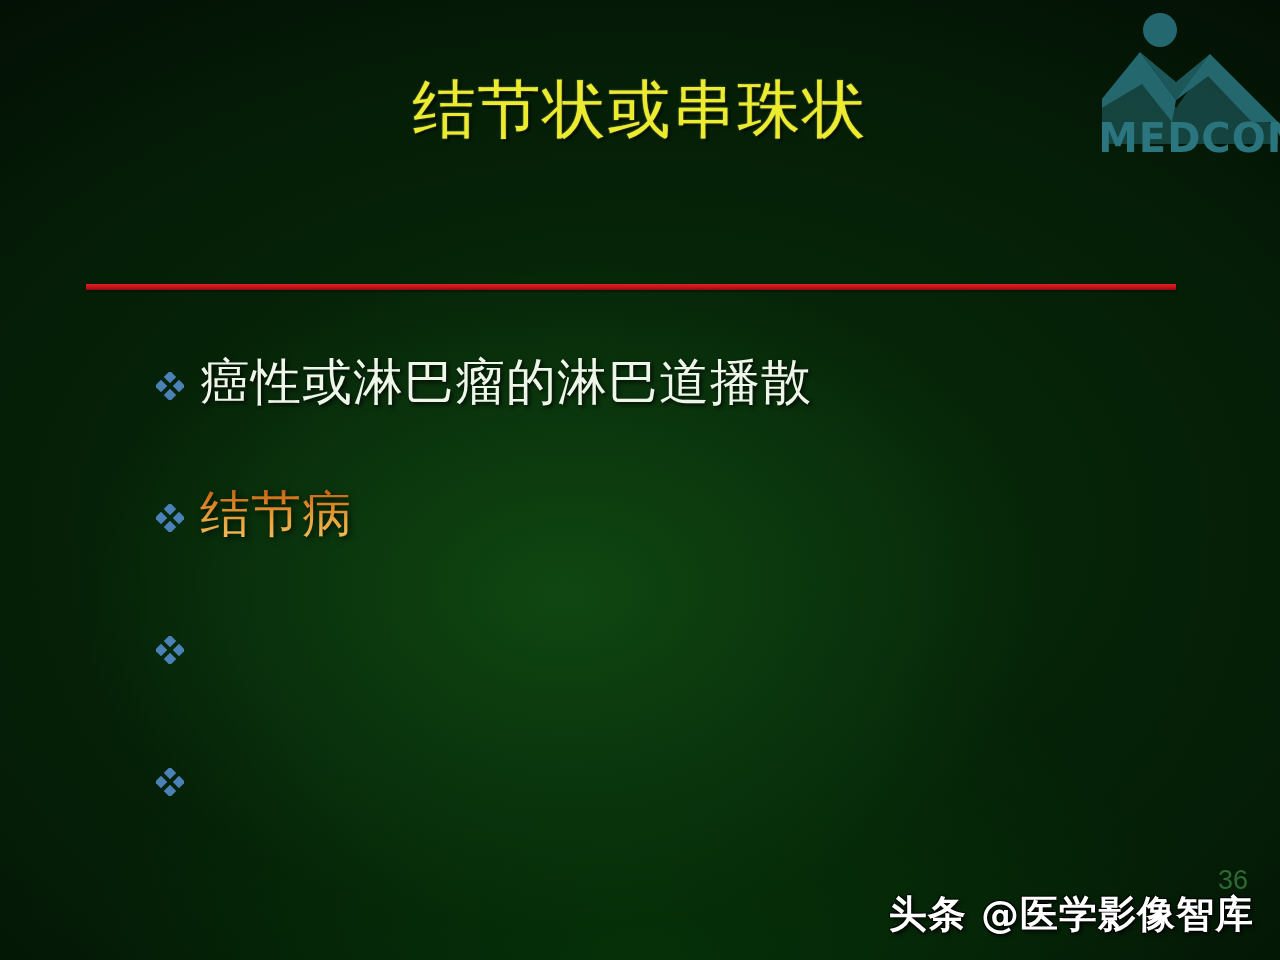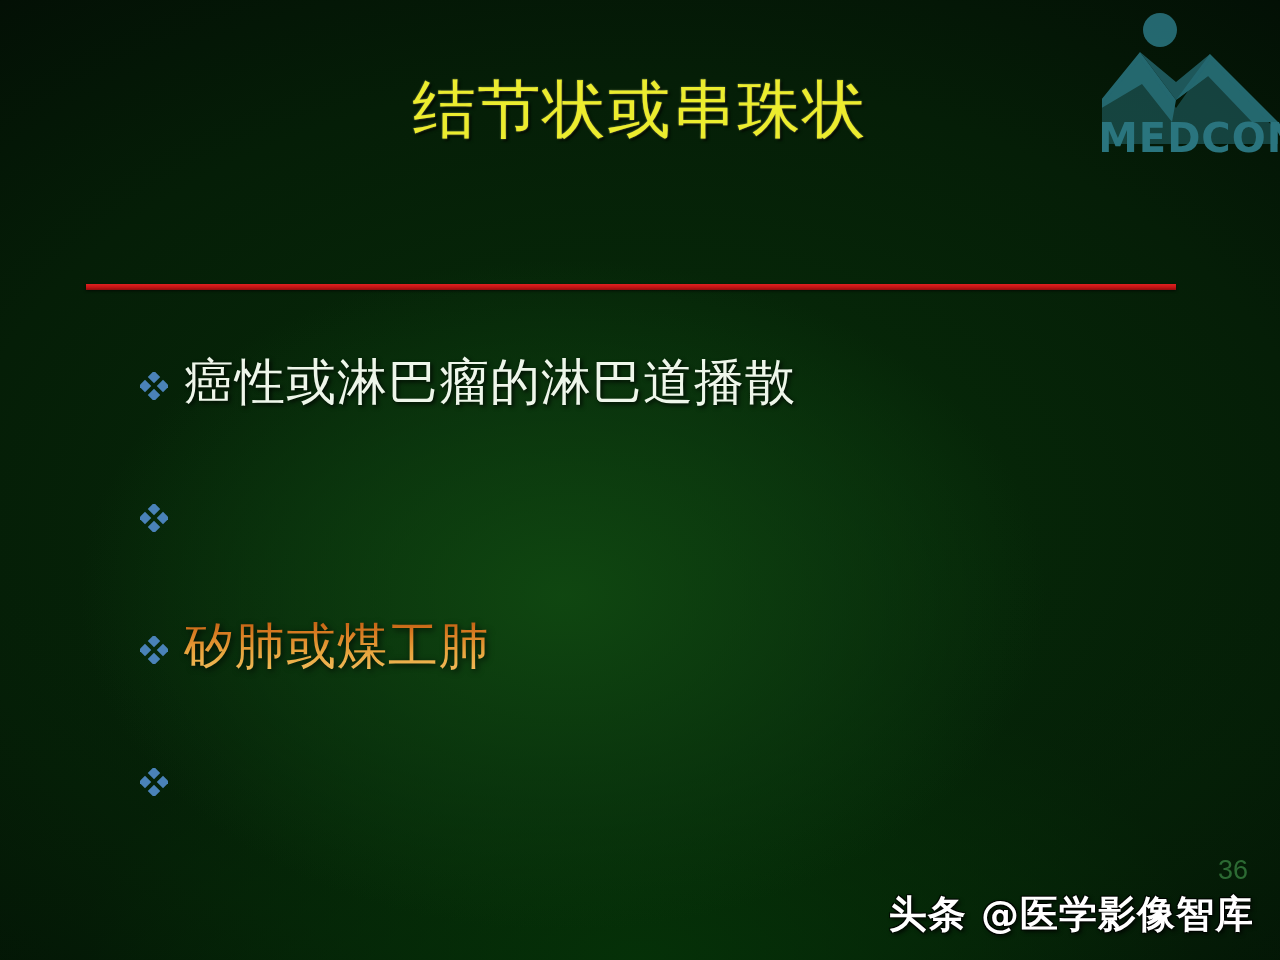--- a/index.html
+++ b/index.html
@@ -63,21 +63,21 @@
     top: 284px;
     width: 1090px;
     height: 6px;
     background: linear-gradient(180deg, #e02121 0%, #c31414 55%, #8f0d0d 100%);
     box-shadow: 0 1px 3px rgba(0,0,0,0.6);
   }
 
   
   #bullets {
     position: absolute;
-    left: 140px;
+    left: 156px;
     top: 316px;
     width: 1060px;
   }
   .bullet-row {
     display: flex;
     align-items: center;
     height: 132px;
   }
   .bullet-mark {
     flex: 0 0 auto;
@@ -105,21 +105,21 @@
     -webkit-background-clip: text;
     background-clip: text;
     -webkit-text-fill-color: transparent;
     filter: drop-shadow(2px 2px 3px rgba(0,0,0,0.75));
   }
 
   
   #page-number {
     position: absolute;
     right: 32px;
-    bottom: 74px;
+    bottom: 64px;
     font-size: 27px;
     color: #2c6a33;
     font-family: "Liberation Sans", sans-serif;
   }
 
   
   #watermark {
     position: absolute;
     right: 26px;
     bottom: 20px;
@@ -180,34 +180,34 @@
       <span class="bullet-mark">
         <svg viewBox="0 0 28 28" xmlns="http://www.w3.org/2000/svg" aria-hidden="true">
           <g fill="#4a82b8">
             <rect x="9.6" y="0.6" width="8.8" height="8.8" transform="rotate(45 14 5)"></rect>
             <rect x="0.6" y="9.6" width="8.8" height="8.8" transform="rotate(45 5 14)"></rect>
             <rect x="18.6" y="9.6" width="8.8" height="8.8" transform="rotate(45 23 14)"></rect>
             <rect x="9.6" y="18.6" width="8.8" height="8.8" transform="rotate(45 14 23)"></rect>
           </g>
         </svg>
       </span>
-    </div>
-
-    <div class="bullet-row">
-      <span class="bullet-mark">
-        <svg viewBox="0 0 28 28" xmlns="http://www.w3.org/2000/svg" aria-hidden="true">
-          <g fill="#4a82b8">
-            <rect x="9.6" y="0.6" width="8.8" height="8.8" transform="rotate(45 14 5)"></rect>
-            <rect x="0.6" y="9.6" width="8.8" height="8.8" transform="rotate(45 5 14)"></rect>
-            <rect x="18.6" y="9.6" width="8.8" height="8.8" transform="rotate(45 23 14)"></rect>
-            <rect x="9.6" y="18.6" width="8.8" height="8.8" transform="rotate(45 14 23)"></rect>
-          </g>
-        </svg>
-      </span>
-      <span class="bullet-text tone-gold">矽肺或煤工肺</span>
+      <span class="bullet-text tone-gold">结节病</span>
+    </div>
+
+    <div class="bullet-row">
+      <span class="bullet-mark">
+        <svg viewBox="0 0 28 28" xmlns="http://www.w3.org/2000/svg" aria-hidden="true">
+          <g fill="#4a82b8">
+            <rect x="9.6" y="0.6" width="8.8" height="8.8" transform="rotate(45 14 5)"></rect>
+            <rect x="0.6" y="9.6" width="8.8" height="8.8" transform="rotate(45 5 14)"></rect>
+            <rect x="18.6" y="9.6" width="8.8" height="8.8" transform="rotate(45 23 14)"></rect>
+            <rect x="9.6" y="18.6" width="8.8" height="8.8" transform="rotate(45 14 23)"></rect>
+          </g>
+        </svg>
+      </span>
     </div>
 
     <div class="bullet-row">
       <span class="bullet-mark">
         <svg viewBox="0 0 28 28" xmlns="http://www.w3.org/2000/svg" aria-hidden="true">
           <g fill="#4a82b8">
             <rect x="9.6" y="0.6" width="8.8" height="8.8" transform="rotate(45 14 5)"></rect>
             <rect x="0.6" y="9.6" width="8.8" height="8.8" transform="rotate(45 5 14)"></rect>
             <rect x="18.6" y="9.6" width="8.8" height="8.8" transform="rotate(45 23 14)"></rect>
             <rect x="9.6" y="18.6" width="8.8" height="8.8" transform="rotate(45 14 23)"></rect>

